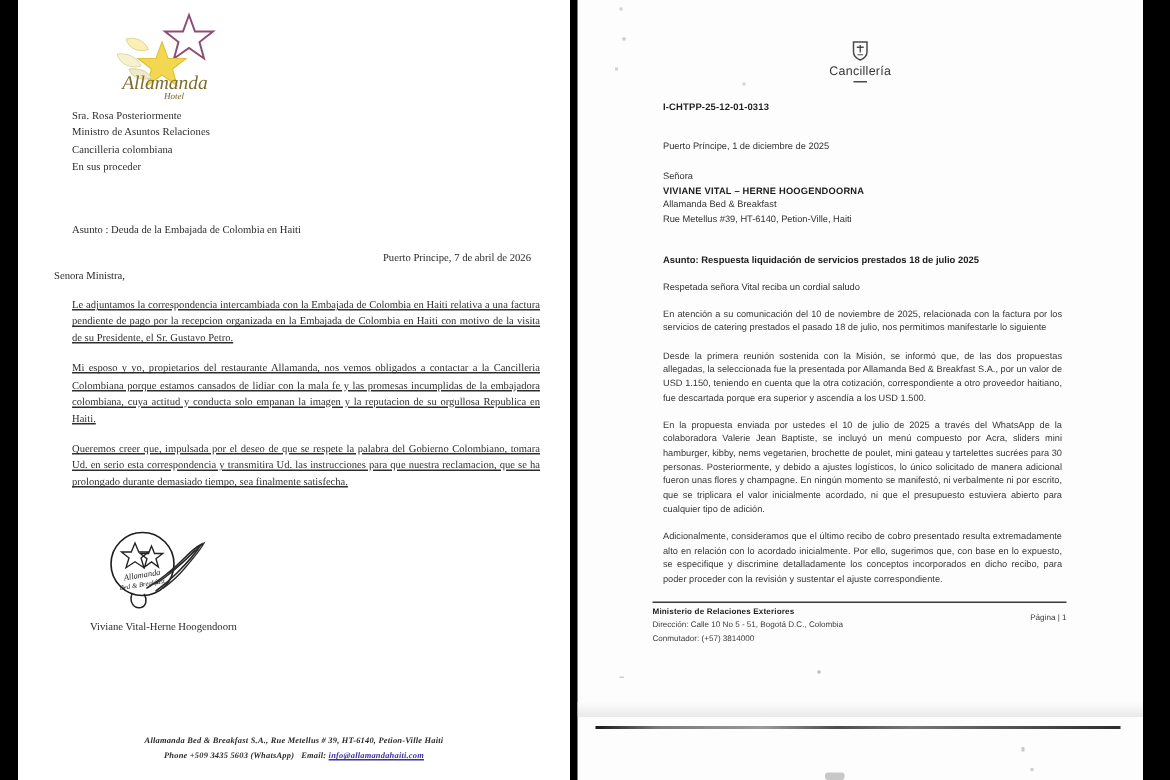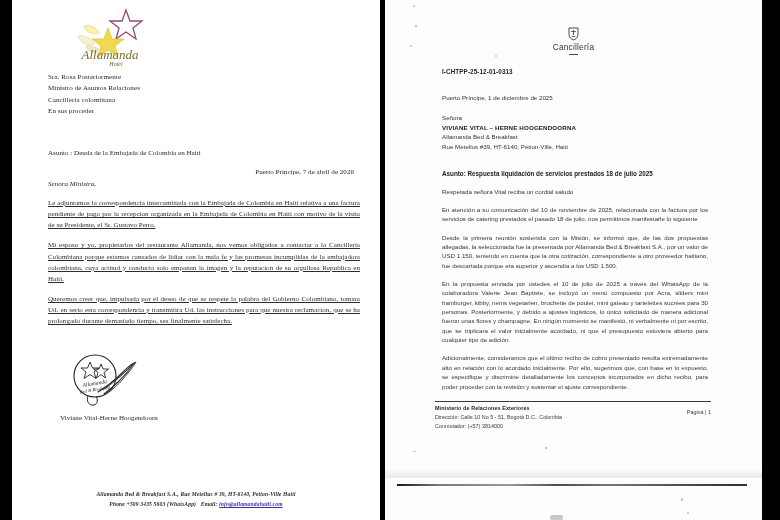--- a/index.html
+++ b/index.html
@@ -65,25 +65,24 @@
   }
   .subject-left {
     position: absolute;
     left: 36px;
     top: 149px;
     font-size: 7.1px;
     color: #2a2a2a;
   }
   .salutation-left {
     position: absolute;
-    left: 36px;
+    left: 24px;
     top: 180px;
     font-size: 7.1px;
     color: #2a2a2a;
-    font-style: italic;
   }
   .body-left {
     position: absolute;
     left: 36px;
     top: 198px;
     width: 312px;
     font-size: 7.05px;
     line-height: 1.58;
     color: #2d2d2d;
     text-align: justify;

